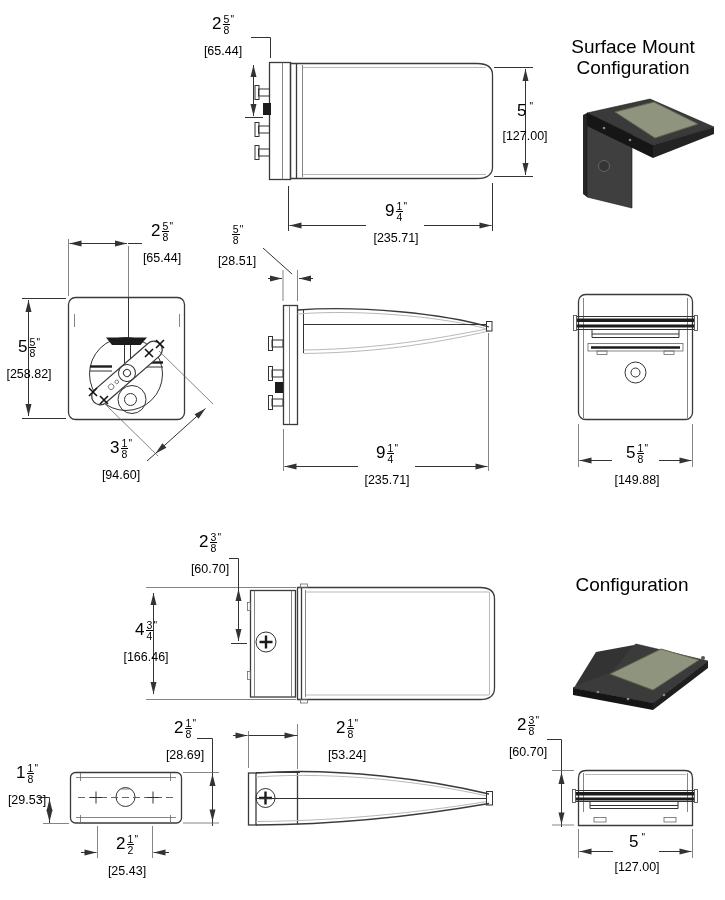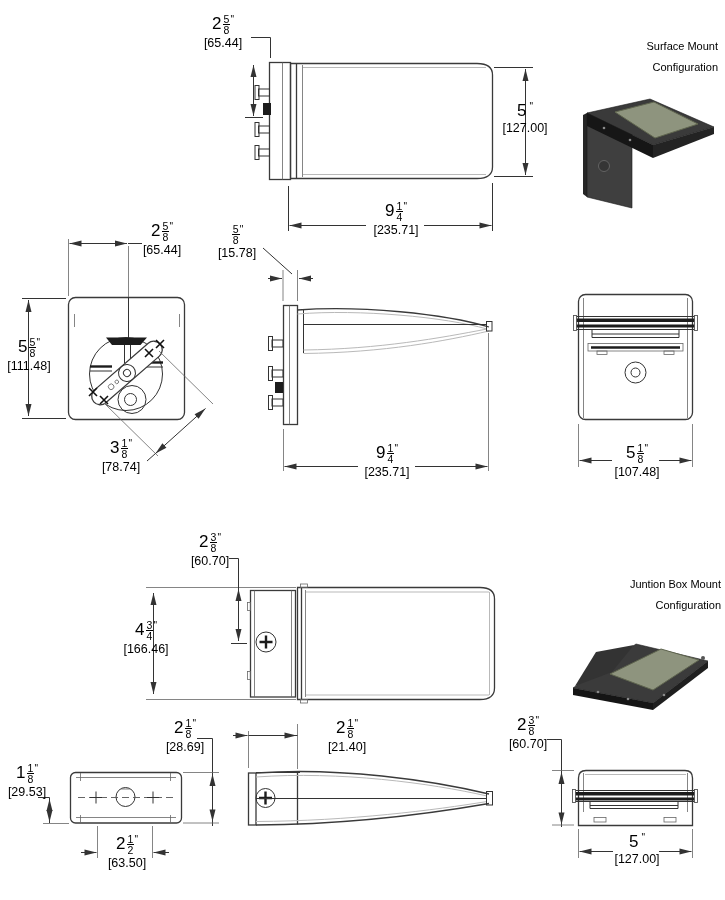--- a/index.html
+++ b/index.html
@@ -17,22 +17,22 @@
   .xm{fill:none;stroke:#111;stroke-width:1.6;}
   .dsh{fill:none;stroke:#555;stroke-width:0.9;stroke-dasharray:7 4;}
   .dim{position:absolute;text-align:center;color:#000;z-index:2;}
   .fline{display:flex;justify-content:center;align-items:flex-start;line-height:1;}
   .whole{font-size:17px;line-height:19px;}
   .stack{display:inline-flex;flex-direction:column;align-items:center;margin-left:1px;}
   .num{font-size:10.5px;line-height:10px;padding:0 1px;}
   .num:not(:empty){border-bottom:1.2px solid #000;}
   .den{font-size:10.5px;line-height:10px;}
   .unit{font-size:10px;line-height:11px;}
-  .mm{font-size:12.5px;line-height:14px;margin-top:1px;white-space:nowrap;}
-  .cfg-title{position:absolute;text-align:right;font-size:11px;line-height:21px;z-index:2;}
+  .mm{font-size:12.5px;line-height:14px;margin-top:9px;white-space:nowrap;}
+  .cfg-title{position:absolute;text-align:center;font-size:19px;line-height:21px;z-index:2;}
 </style>
 </head>
 <body>
 
 <div id="page">
 
 <svg width="725" height="900" viewBox="0 0 725 900">
   <defs>
     <marker id="aE" markerUnits="userSpaceOnUse" markerWidth="13" markerHeight="8" refX="12.5" refY="4" orient="auto">
           <path d="M0.5,1 L12.5,4 L0.5,7 Z" fill="#333"></path>
@@ -306,21 +306,20 @@
       <line class="th" x1="552" y1="825" x2="574" y2="825"></line>
     </g>
   </g>
 </svg>
 
 <div class="cfg-title" style="left:548px;top:36px;width:170px;">
   <div>Surface Mount</div>
   <div>Configuration</div>
 </div>
 <div class="cfg-title" style="left:543px;top:574px;width:178px;">
-  <div>Juntion Box Mount</div>
   <div>Configuration</div>
 </div>
 
 <div class="dim" style="left:190px;top:14px;width:66px;">
   <div class="fline">
         <span class="whole">2</span>
         <span class="stack">
           <span class="num">5</span>
           <span class="den">8</span>
         </span>
@@ -367,45 +366,45 @@
 
 <div class="dim" style="left:0px;top:337px;width:58px;">
   <div class="fline">
         <span class="whole">5</span>
         <span class="stack">
           <span class="num">5</span>
           <span class="den">8</span>
         </span>
         <span class="unit">"</span>
       </div>
-  <div class="mm">[111.48]</div>
+  <div class="mm">[258.82]</div>
 </div>
 
 <div class="dim" style="left:89px;top:438px;width:64px;">
   <div class="fline">
         <span class="whole">3</span>
         <span class="stack">
           <span class="num">1</span>
           <span class="den">8</span>
         </span>
         <span class="unit">"</span>
       </div>
-  <div class="mm">[78.74]</div>
+  <div class="mm">[94.60]</div>
 </div>
 
 <div class="dim" style="left:205px;top:224px;width:64px;">
   <div class="fline">
         <span class="whole"></span>
         <span class="stack">
           <span class="num">5</span>
           <span class="den">8</span>
         </span>
         <span class="unit">"</span>
       </div>
-  <div class="mm">[15.78]</div>
+  <div class="mm">[28.51]</div>
 </div>
 
 <div class="dim" style="left:337px;top:443px;width:100px;">
   <div class="fline">
         <span class="whole">9</span>
         <span class="stack">
           <span class="num">1</span>
           <span class="den">4</span>
         </span>
         <span class="unit">"</span>
@@ -415,21 +414,21 @@
 
 <div class="dim" style="left:587px;top:443px;width:100px;">
   <div class="fline">
         <span class="whole">5</span>
         <span class="stack">
           <span class="num">1</span>
           <span class="den">8</span>
         </span>
         <span class="unit">"</span>
       </div>
-  <div class="mm">[107.48]</div>
+  <div class="mm">[149.88]</div>
 </div>
 
 <div class="dim" style="left:178px;top:532px;width:64px;">
   <div class="fline">
         <span class="whole">2</span>
         <span class="stack">
           <span class="num">3</span>
           <span class="den">8</span>
         </span>
         <span class="unit">"</span>
@@ -475,33 +474,33 @@
 
 <div class="dim" style="left:95px;top:834px;width:64px;">
   <div class="fline">
         <span class="whole">2</span>
         <span class="stack">
           <span class="num">1</span>
           <span class="den">2</span>
         </span>
         <span class="unit">"</span>
       </div>
-  <div class="mm">[63.50]</div>
+  <div class="mm">[25.43]</div>
 </div>
 
 <div class="dim" style="left:315px;top:718px;width:64px;">
   <div class="fline">
         <span class="whole">2</span>
         <span class="stack">
           <span class="num">1</span>
           <span class="den">8</span>
         </span>
         <span class="unit">"</span>
       </div>
-  <div class="mm">[21.40]</div>
+  <div class="mm">[53.24]</div>
 </div>
 
 <div class="dim" style="left:496px;top:715px;width:64px;">
   <div class="fline">
         <span class="whole">2</span>
         <span class="stack">
           <span class="num">3</span>
           <span class="den">8</span>
         </span>
         <span class="unit">"</span>

